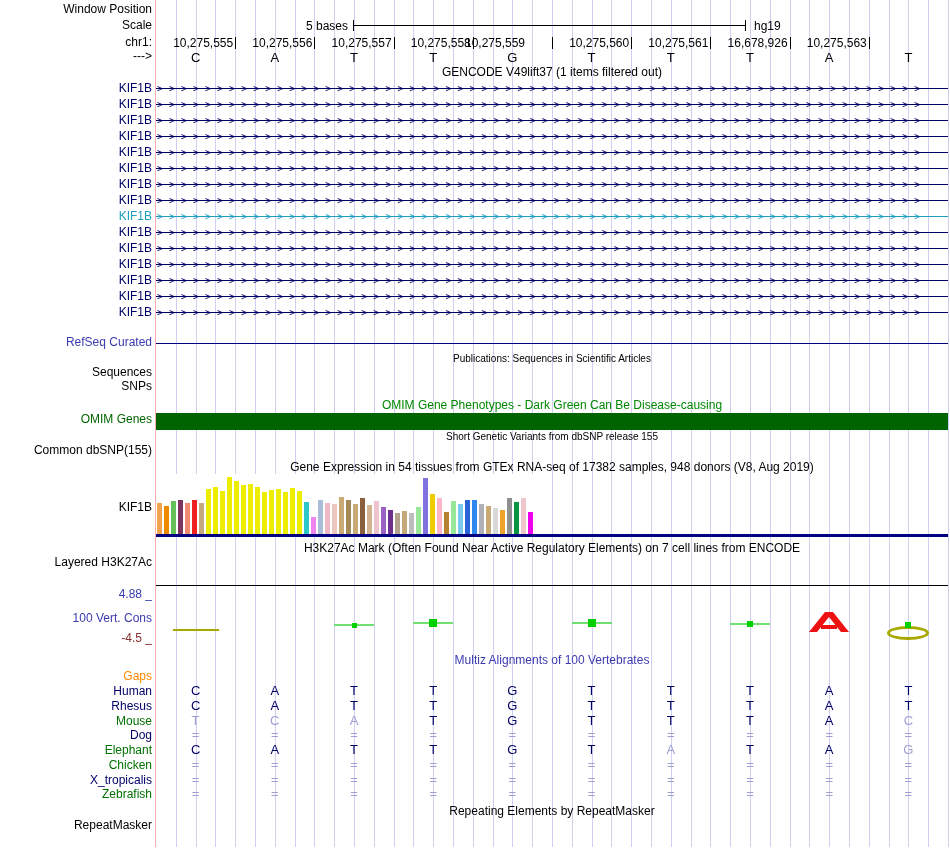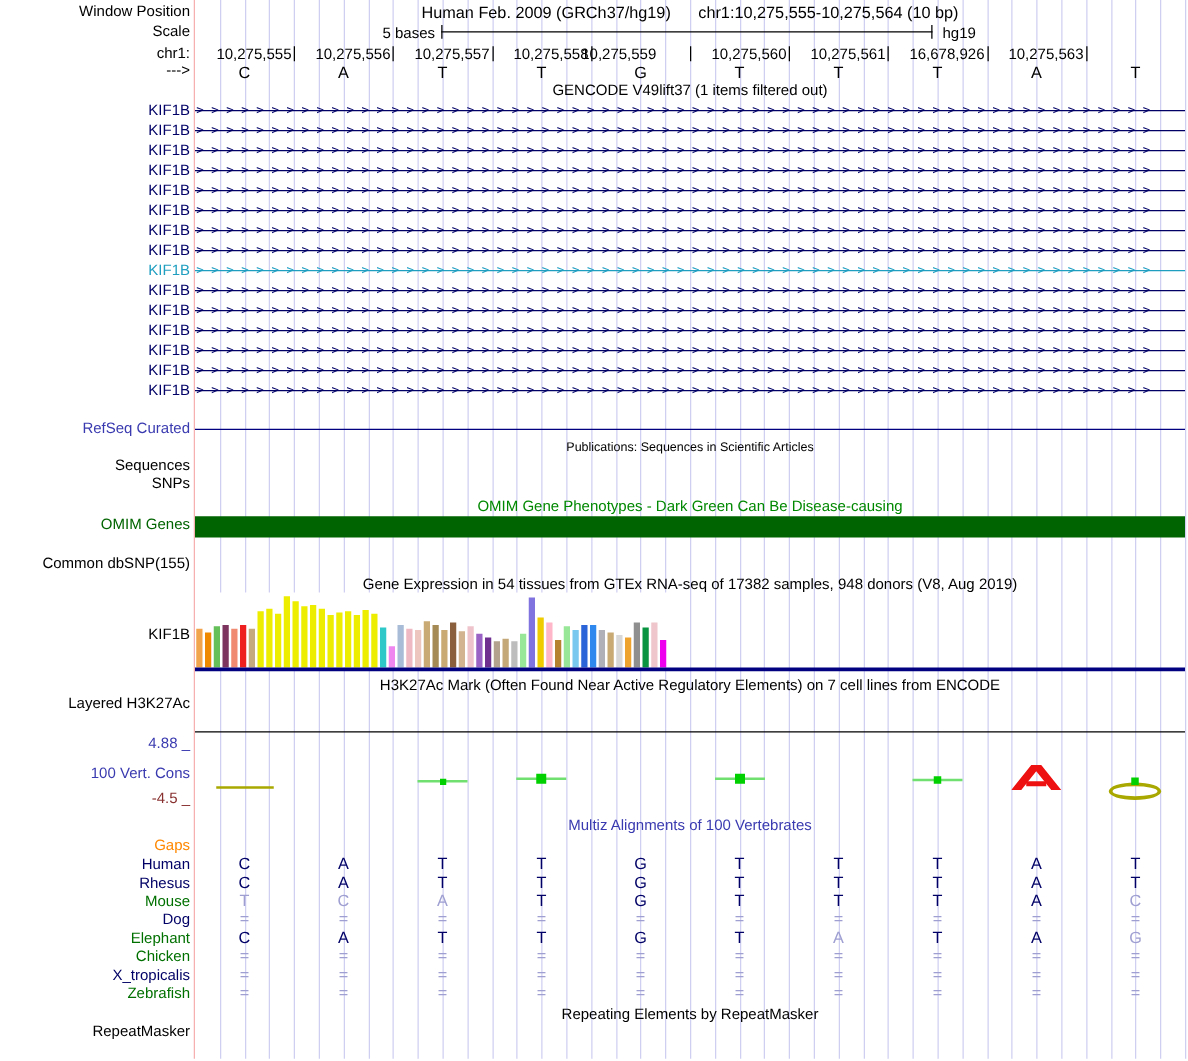--- a/index.html
+++ b/index.html
@@ -67,43 +67,41 @@
       <div class="grid" style="left: 928.2px;"></div>
       <div class="grid" style="left: 948px;"></div>
       <div class="edge" style="left: 155px;"></div>
     </div>
 
   <div class="lbl" style="top:3px">Window Position</div>
   <div class="lbl" style="top:19px">Scale</div>
   <div class="lbl" style="top:36px">chr1:</div>
   <div class="lbl" style="top:50px">---&gt;</div>
 
-  <div class="ttl" style="top:3px;font-size:13px">
-    <span>Human Feb. 2009 (GRCh37/hg19)</span><span style="display:inline-block;width:22px"></span><span>chr1:10,275,555-10,275,564 (10 bp)</span>
-  </div>
 
   <div class="coordlbl" style="top:19px;left:238px">5 bases</div>
   <div class="hline" style="top:25px;left:353px;width:393px;height:1px"></div>
   <div class="vtick" style="top:20px;left:353px;height:11px"></div>
   <div class="vtick" style="top:20px;left:745px;height:11px"></div>
   <div style="position:absolute;top:19px;left:754px;font-size:12px">hg19</div>
 
   <div class="ttl" style="top:66px">GENCODE V49lift37 (1 items filtered out)</div>
 
   <div class="lbl blue" style="top:336px">RefSeq Curated</div>
   <div class="hline" style="top:343px;left:156px;width:792px;height:1px;background:#000080"></div>
 
   <div class="ttl small" style="top:352px">Publications: Sequences in Scientific Articles</div>
   <div class="lbl" style="top:366px">Sequences</div>
   <div class="lbl" style="top:380px">SNPs</div>
 
   <div class="ttl omimgreen" style="top:399px">OMIM Gene Phenotypes - Dark Green Can Be Disease-causing</div>
   <div style="position:absolute;top:413px;left:156px;width:792px;height:17px;background:#006400"></div>
   <div class="lbl dkgreen" style="top:413px">OMIM Genes</div>
 
+  <div class="ttl small" style="top:430px">Short Genetic Variants from dbSNP release 155</div>
   <div class="lbl" style="top:444px">Common dbSNP(155)</div>
 
   <div class="ttl" style="top:461px">Gene Expression in 54 tissues from GTEx RNA-seq of 17382 samples, 948 donors (V8, Aug 2019)</div>
   <div class="lbl" style="top:501px">KIF1B</div>
 
   <div class="ttl" style="top:542px">H3K27Ac Mark (Often Found Near Active Regulatory Elements) on 7 cell lines from ENCODE</div>
   <div class="lbl" style="top:556px">Layered H3K27Ac</div>
   <div class="hline" style="top:585px;left:156px;width:792px;height:1px"></div>
 
   <div class="lbl blue" style="top:588px">4.88 _</div>

